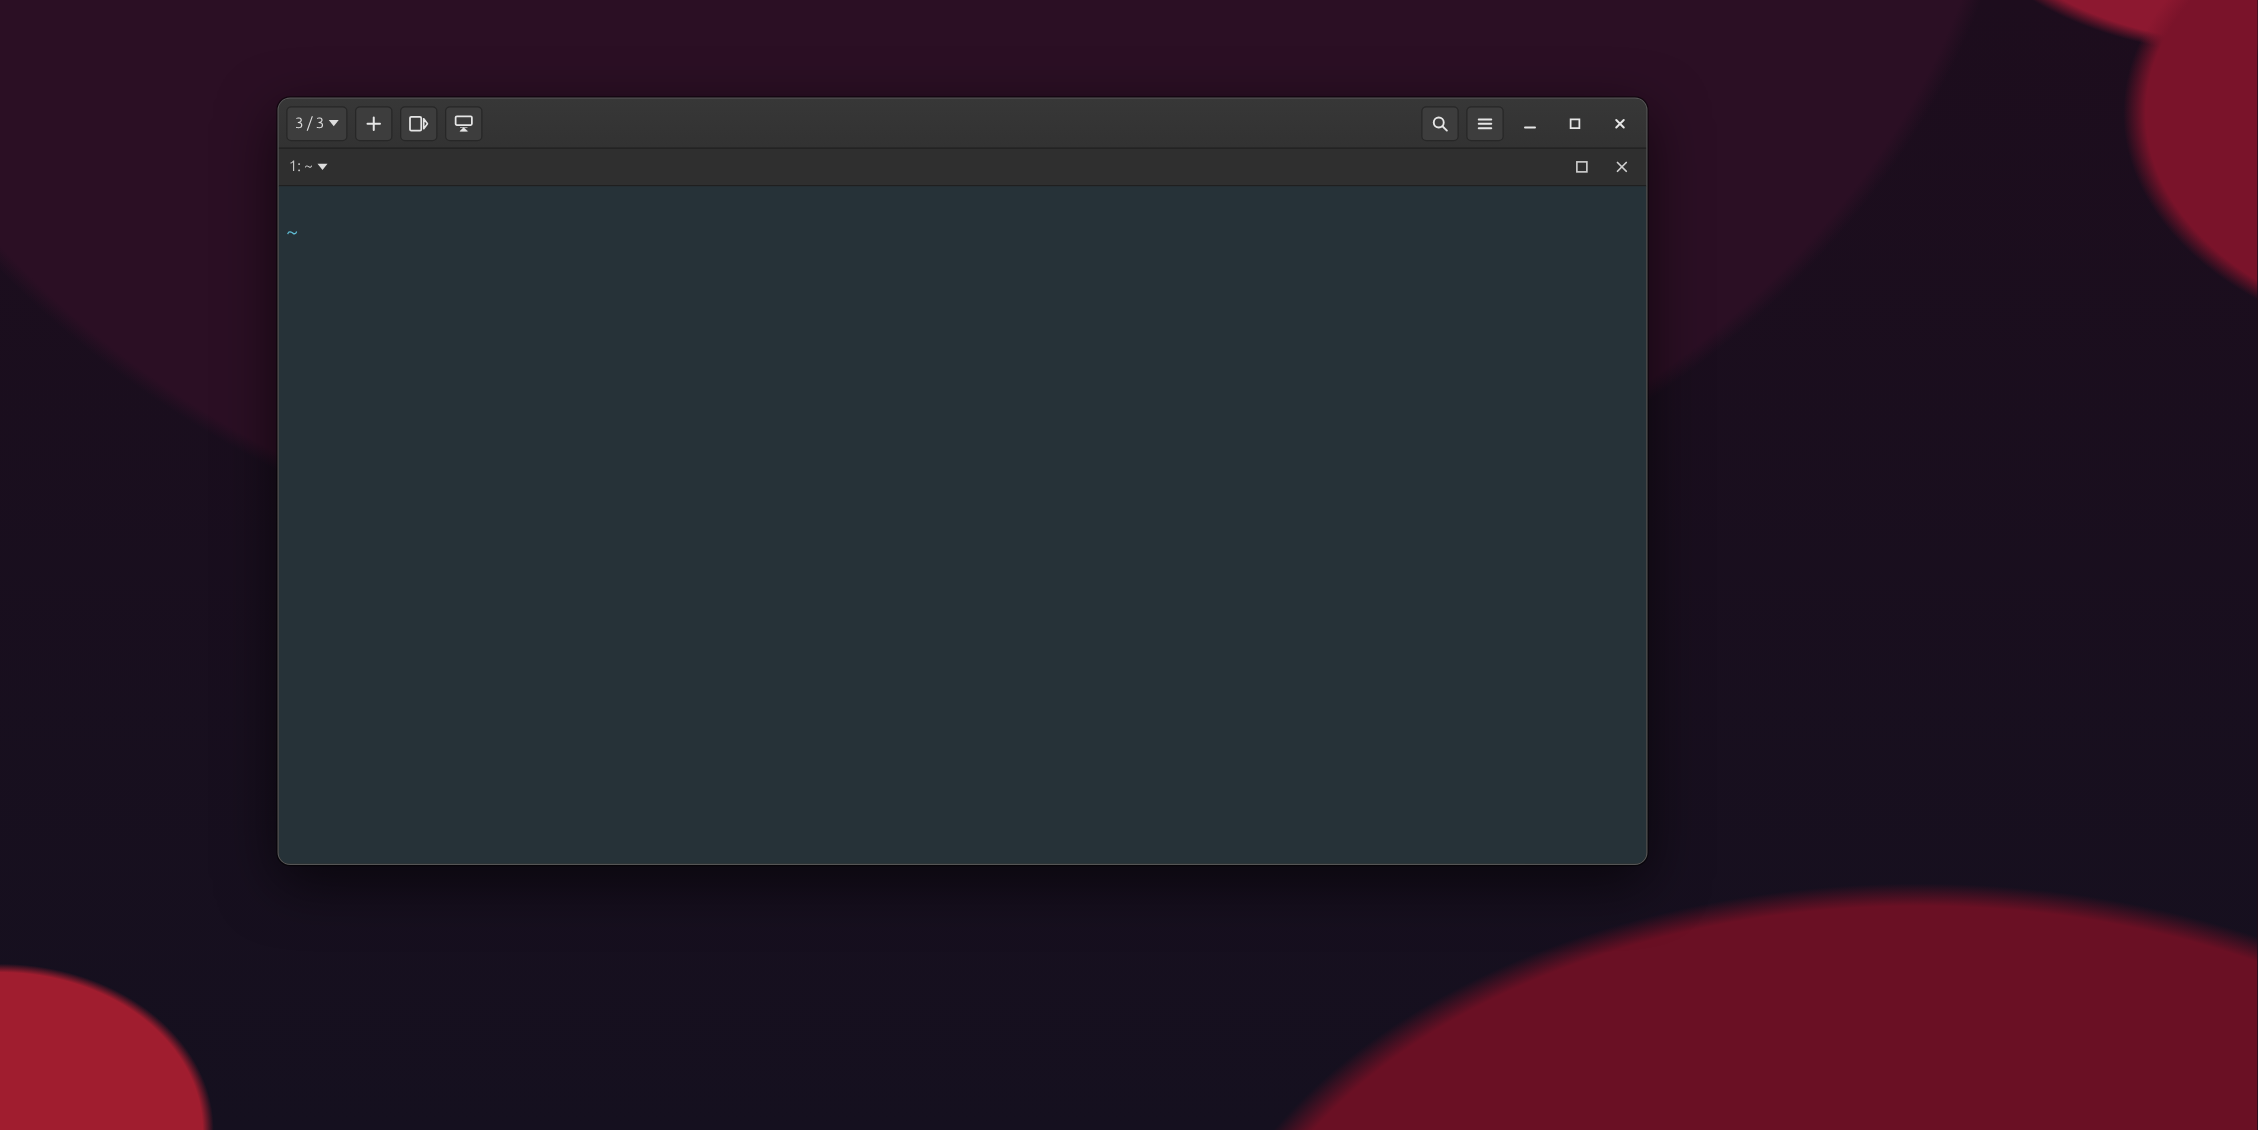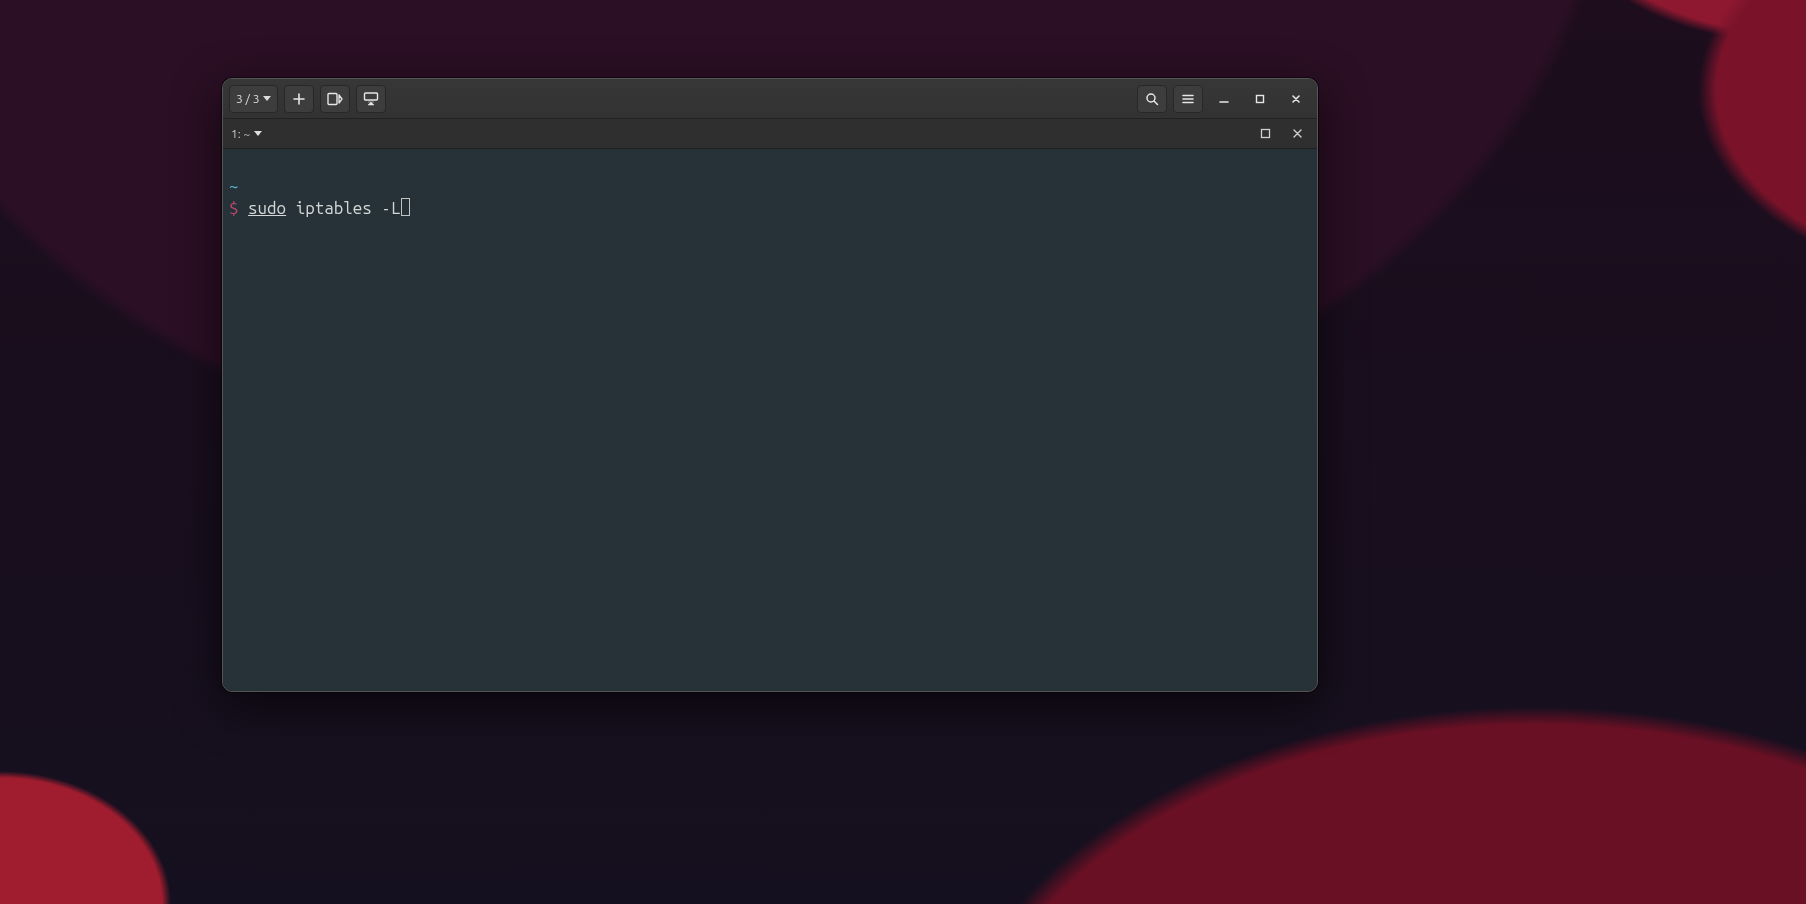--- a/index.html
+++ b/index.html
@@ -198,16 +198,15 @@
     <div class="tab-btn">
       <svg width="11" height="11" viewBox="0 0 11 11">
           <path d="M2 2l7 7M9 2l-7 7" stroke="#cfcfcf" stroke-width="1.4" stroke-linecap="round"></path>
         </svg>
     </div>
   </div>
 
   <div class="terminal-area">
     <div class="term-line">&nbsp;</div>
     <div class="term-line"><span class="path-tilde">~</span></div>
-    <div class="term-line"><span class="prompt-dollar">$</span> <span class="sudo-word">sudo</span><span class="cmd-rest"> iptables -L</span><span class="cursor-block"></span></div>
   </div>
 
 </div>
 
 </body></html>

